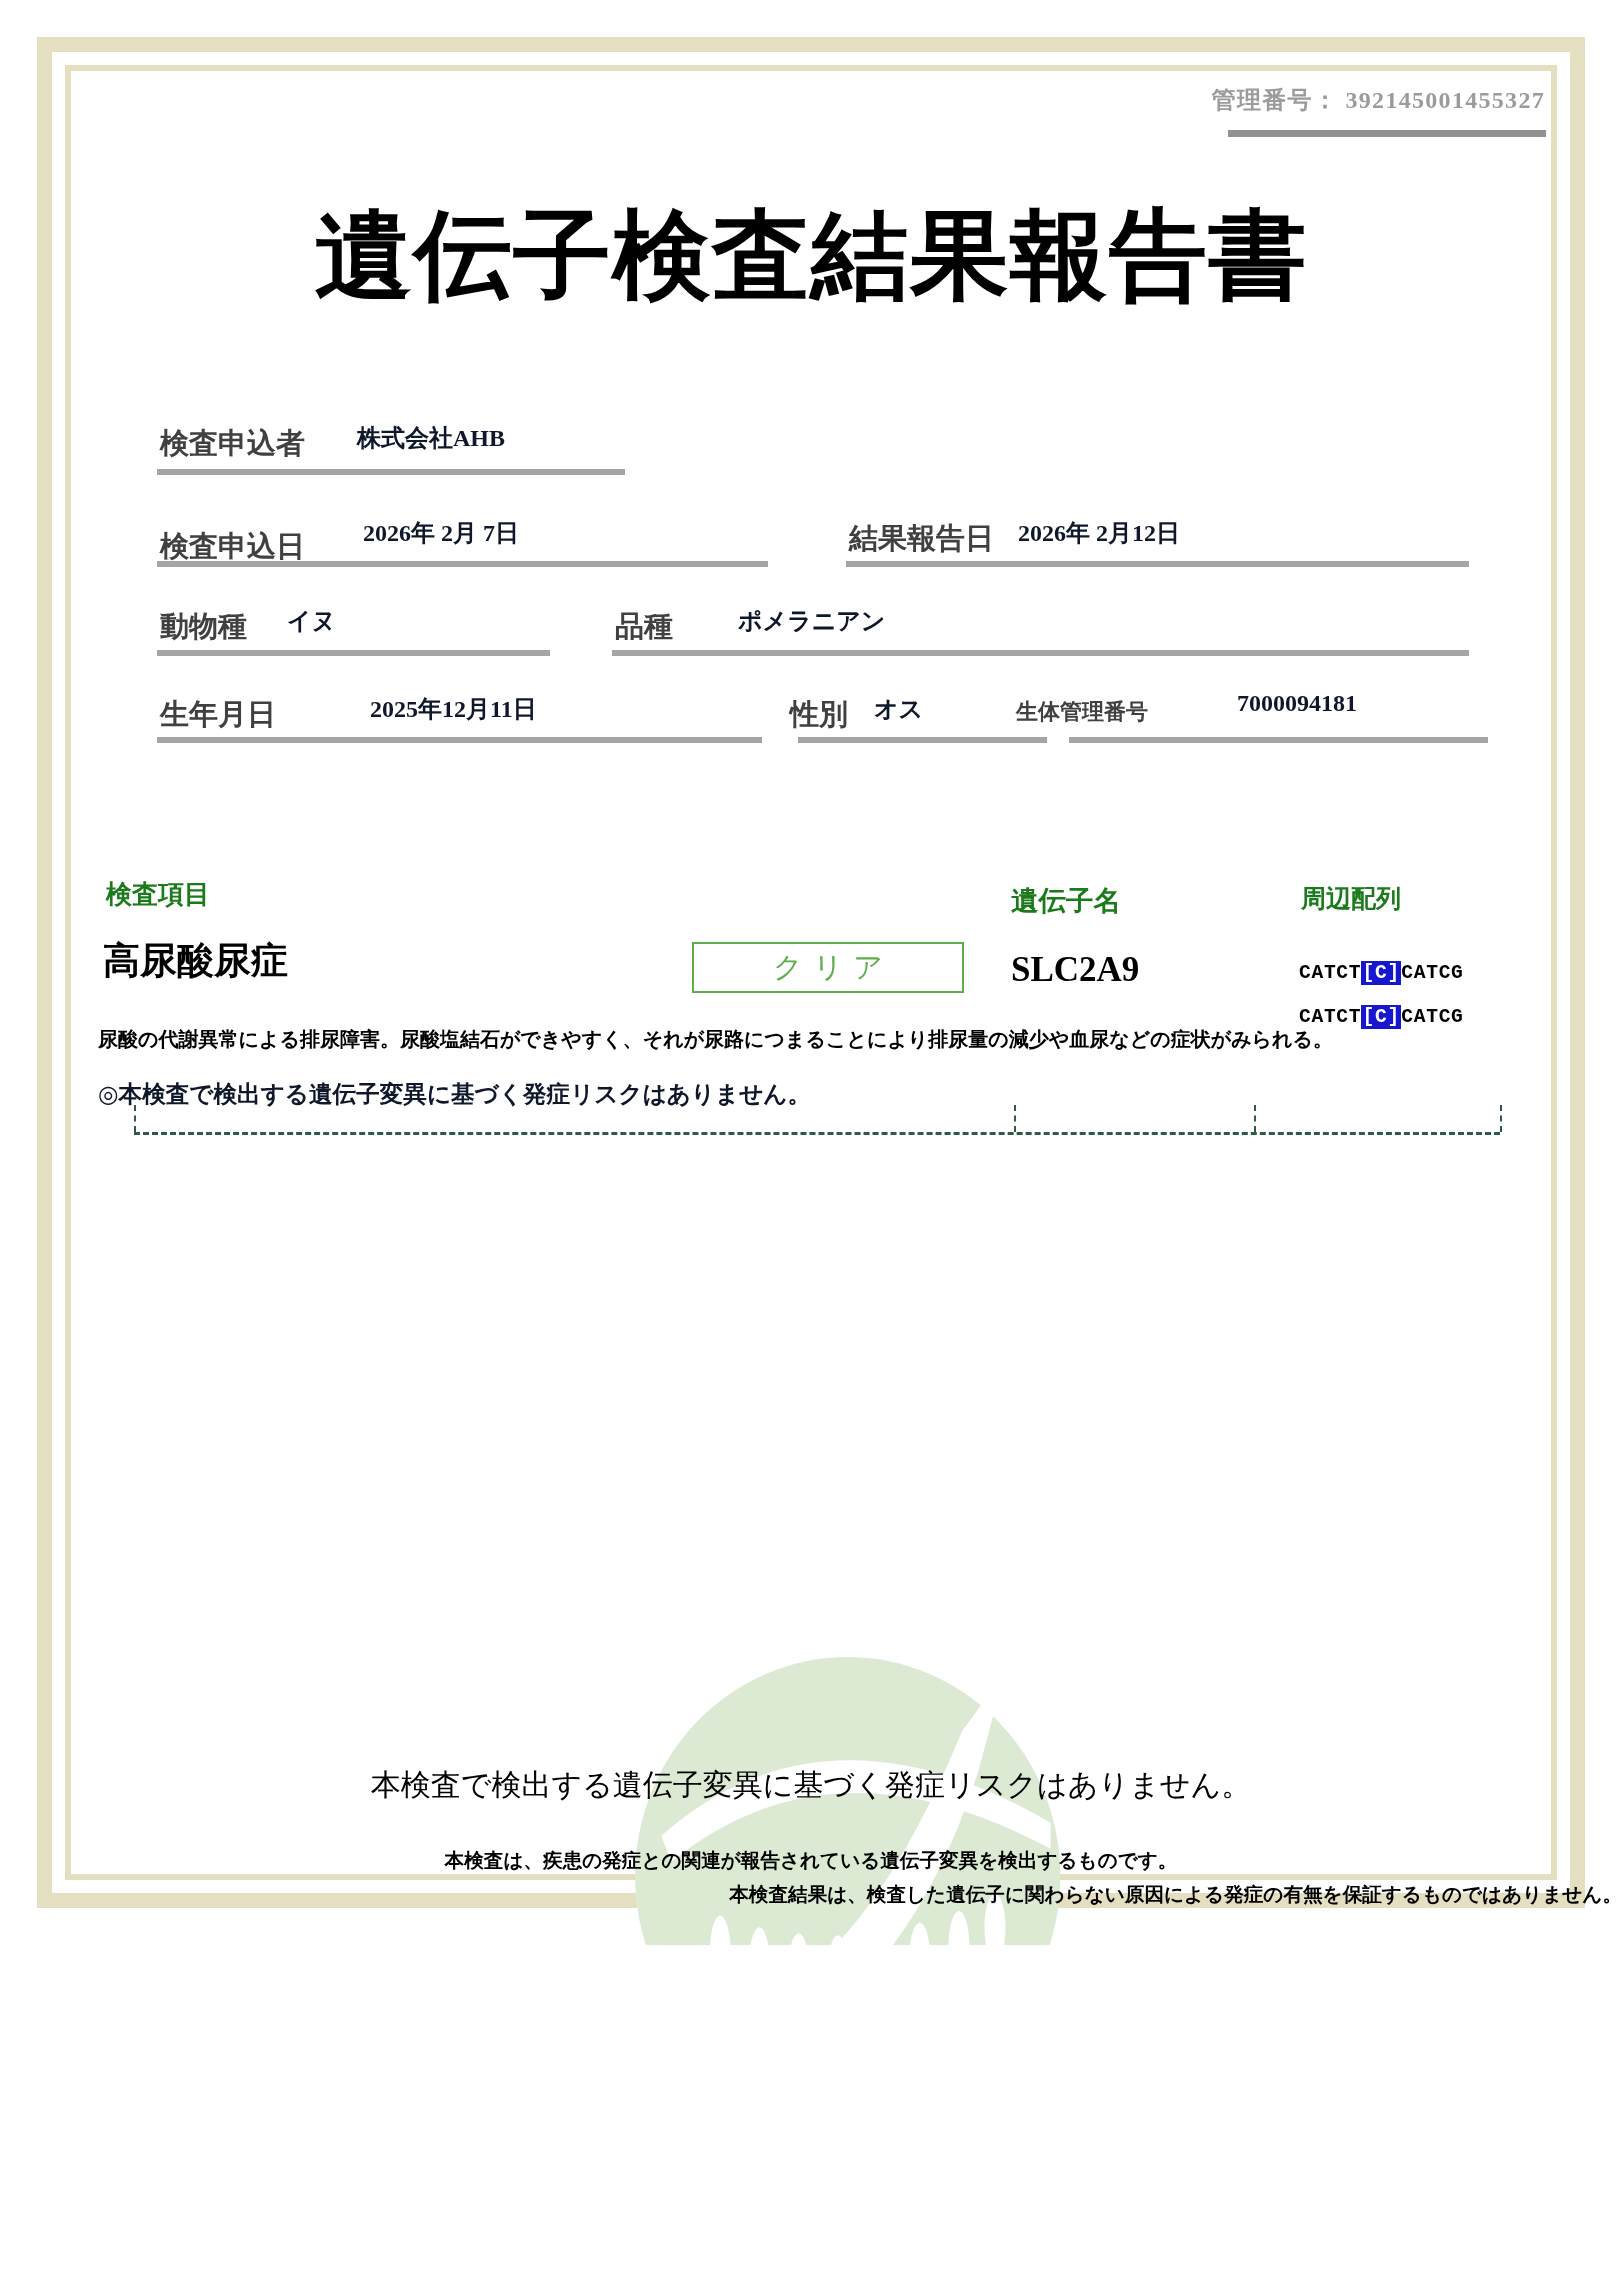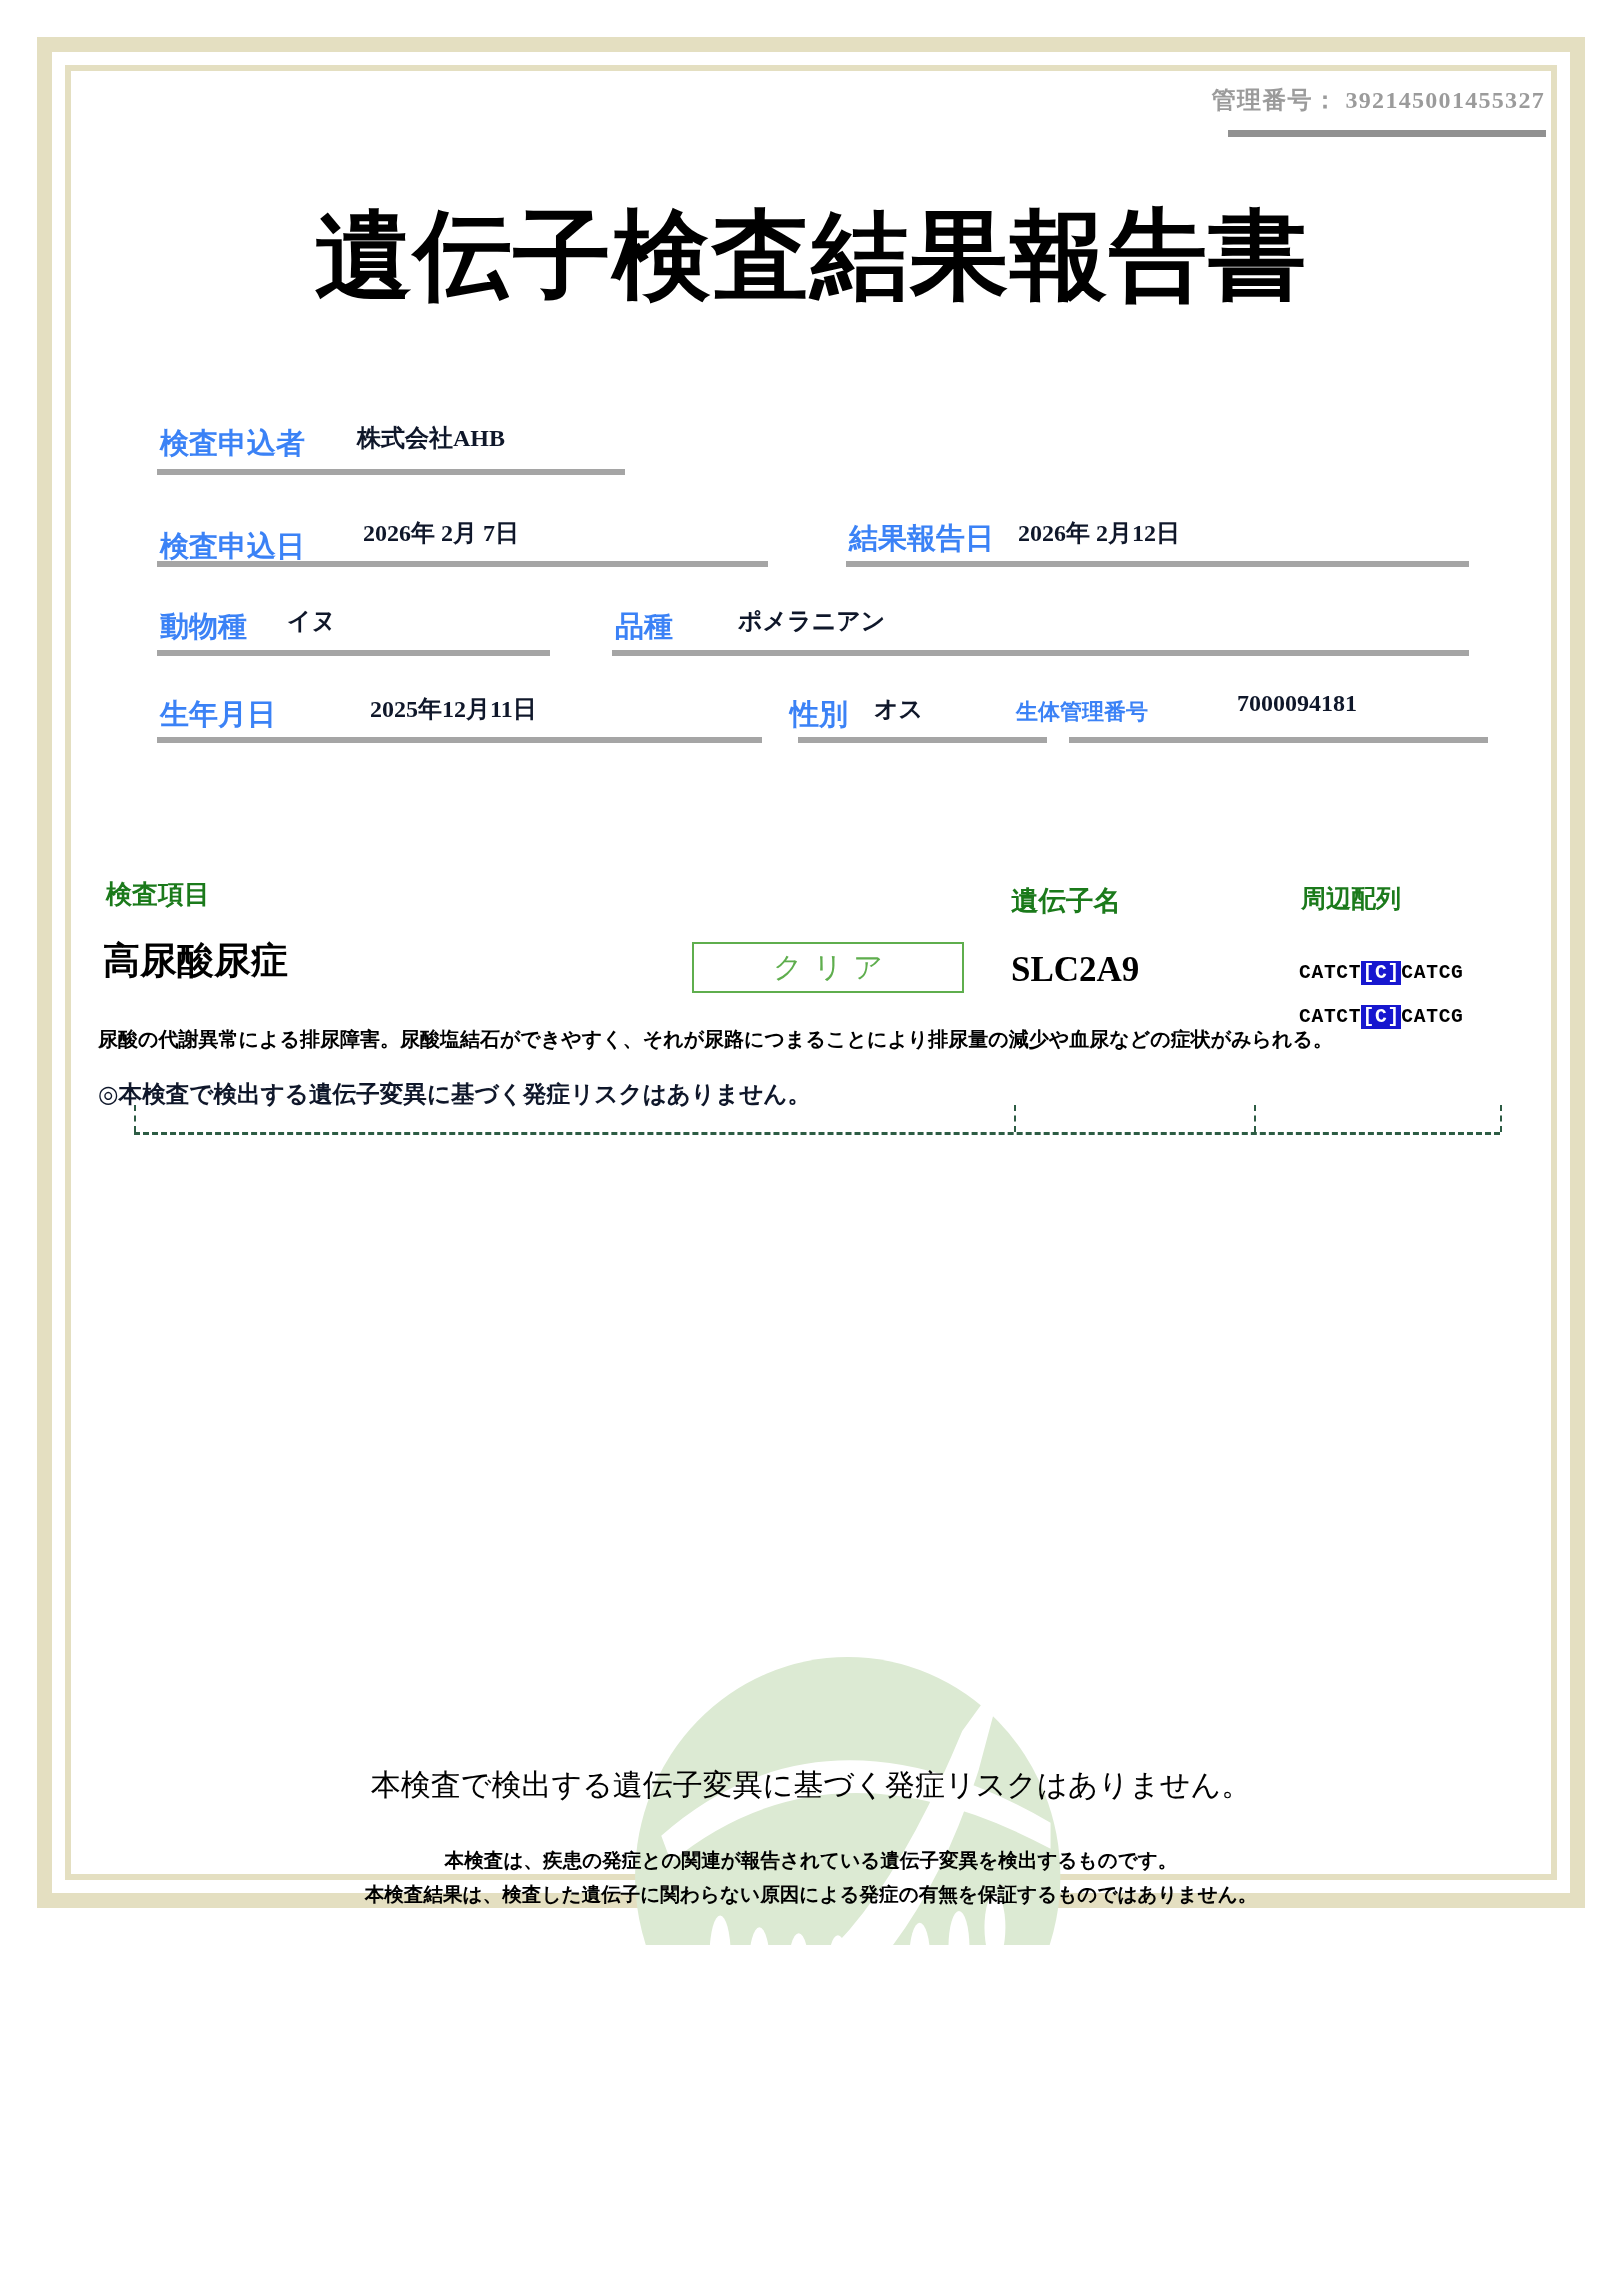--- a/index.html
+++ b/index.html
@@ -12,21 +12,21 @@
                border:6.5px solid #e4dfc1;}
   .abs{position:absolute;}
   
   .mgmt{top:84px;right:77px;width:589px;text-align:right;font-size:24px;
         color:#9b9b9b;font-weight:bold;letter-spacing:1.3px;}
   .mgmt-underline{top:130px;left:1228px;width:318px;height:6.5px;background:#919191;}
   
   .title{top:191px;left:0;width:1622px;text-align:center;font-size:98px;font-weight:bold;
          color:#000;letter-spacing:1.3px;}
   
-  .flabel{font-size:29px;font-weight:bold;color:#3b82f6;white-space:nowrap;}
+  .flabel{font-size:29px;font-weight:bold;color:#404040;white-space:nowrap;}
   .fvalue{font-size:24px;font-weight:bold;color:#0f172a;white-space:nowrap;}
   .uline{height:5.9px;background:#a5a5a5;}
   
   .ghead{font-size:26px;font-weight:bold;color:#1b7a1b;white-space:nowrap;}
   .disease{font-size:37px;font-weight:bold;color:#000;}
   .clear-box{left:692px;top:942px;width:268px;height:47px;border:2.6px solid #5fae4e;
              display:flex;align-items:center;justify-content:center;}
   .clear-box span{font-size:29px;color:#5fae4e;letter-spacing:10.5px;padding-left:10.5px;}
   .gene{font-size:35px;font-weight:bold;color:#000;}
   .seq{font-size:19.6px;font-weight:bold;color:#000;letter-spacing:0.7px;white-space:nowrap;
@@ -139,21 +139,21 @@
     <ellipse cx="210" cy="488" rx="16" ry="58" fill="#ffffff"></ellipse>
     <ellipse cx="270" cy="497" rx="16" ry="58" fill="#ffffff"></ellipse>
     <ellipse cx="330" cy="500" rx="16" ry="58" fill="#ffffff"></ellipse>
     <ellipse cx="455" cy="478" rx="16" ry="55" fill="#ffffff"></ellipse>
     <ellipse cx="515" cy="460" rx="16" ry="55" fill="#ffffff"></ellipse>
     <ellipse cx="570" cy="430" rx="16" ry="52" fill="#ffffff"></ellipse>
   </svg>
 
   <div class="abs sum-big" style="top:1765px;">本検査で検出する遺伝子変異に基づく発症リスクはありません。</div>
   <div class="abs sum-small" style="top:1847px;">本検査は、疾患の発症との関連が報告されている遺伝子変異を検出するものです。</div>
-  <div class="abs sum-small" style="top:1881px;">本検査結果は、検査した遺伝子に関わらない原因による発症の有無を保証するものではありません。</div>
+  <div class="abs sum-small" style="top:1881px;text-align:right;">本検査結果は、検査した遺伝子に関わらない原因による発症の有無を保証するものではありません。</div>
 
   <div class="abs logo-wrap">
     <svg width="99" height="93" viewBox="0 0 160 150">
       <ellipse cx="80" cy="75" rx="73" ry="71" fill="#4f9f2d"></ellipse>
       <path d="M20 45 Q 70 5 130 45 Q 100 75 60 78 Q 30 70 20 45 Z" fill="#7bbf3a"></path>
       <ellipse cx="42" cy="82" rx="7" ry="26" fill="#cfe6a6"></ellipse>
       <ellipse cx="62" cy="90" rx="7" ry="26" fill="#cfe6a6"></ellipse>
       <ellipse cx="82" cy="93" rx="7" ry="26" fill="#cfe6a6"></ellipse>
       <ellipse cx="102" cy="90" rx="7" ry="24" fill="#cfe6a6"></ellipse>
       <path d="M5 105 Q 60 152 112 45 L 142 10 L 120 70 Q 80 150 10 122 Z" fill="#ffffff"></path>

